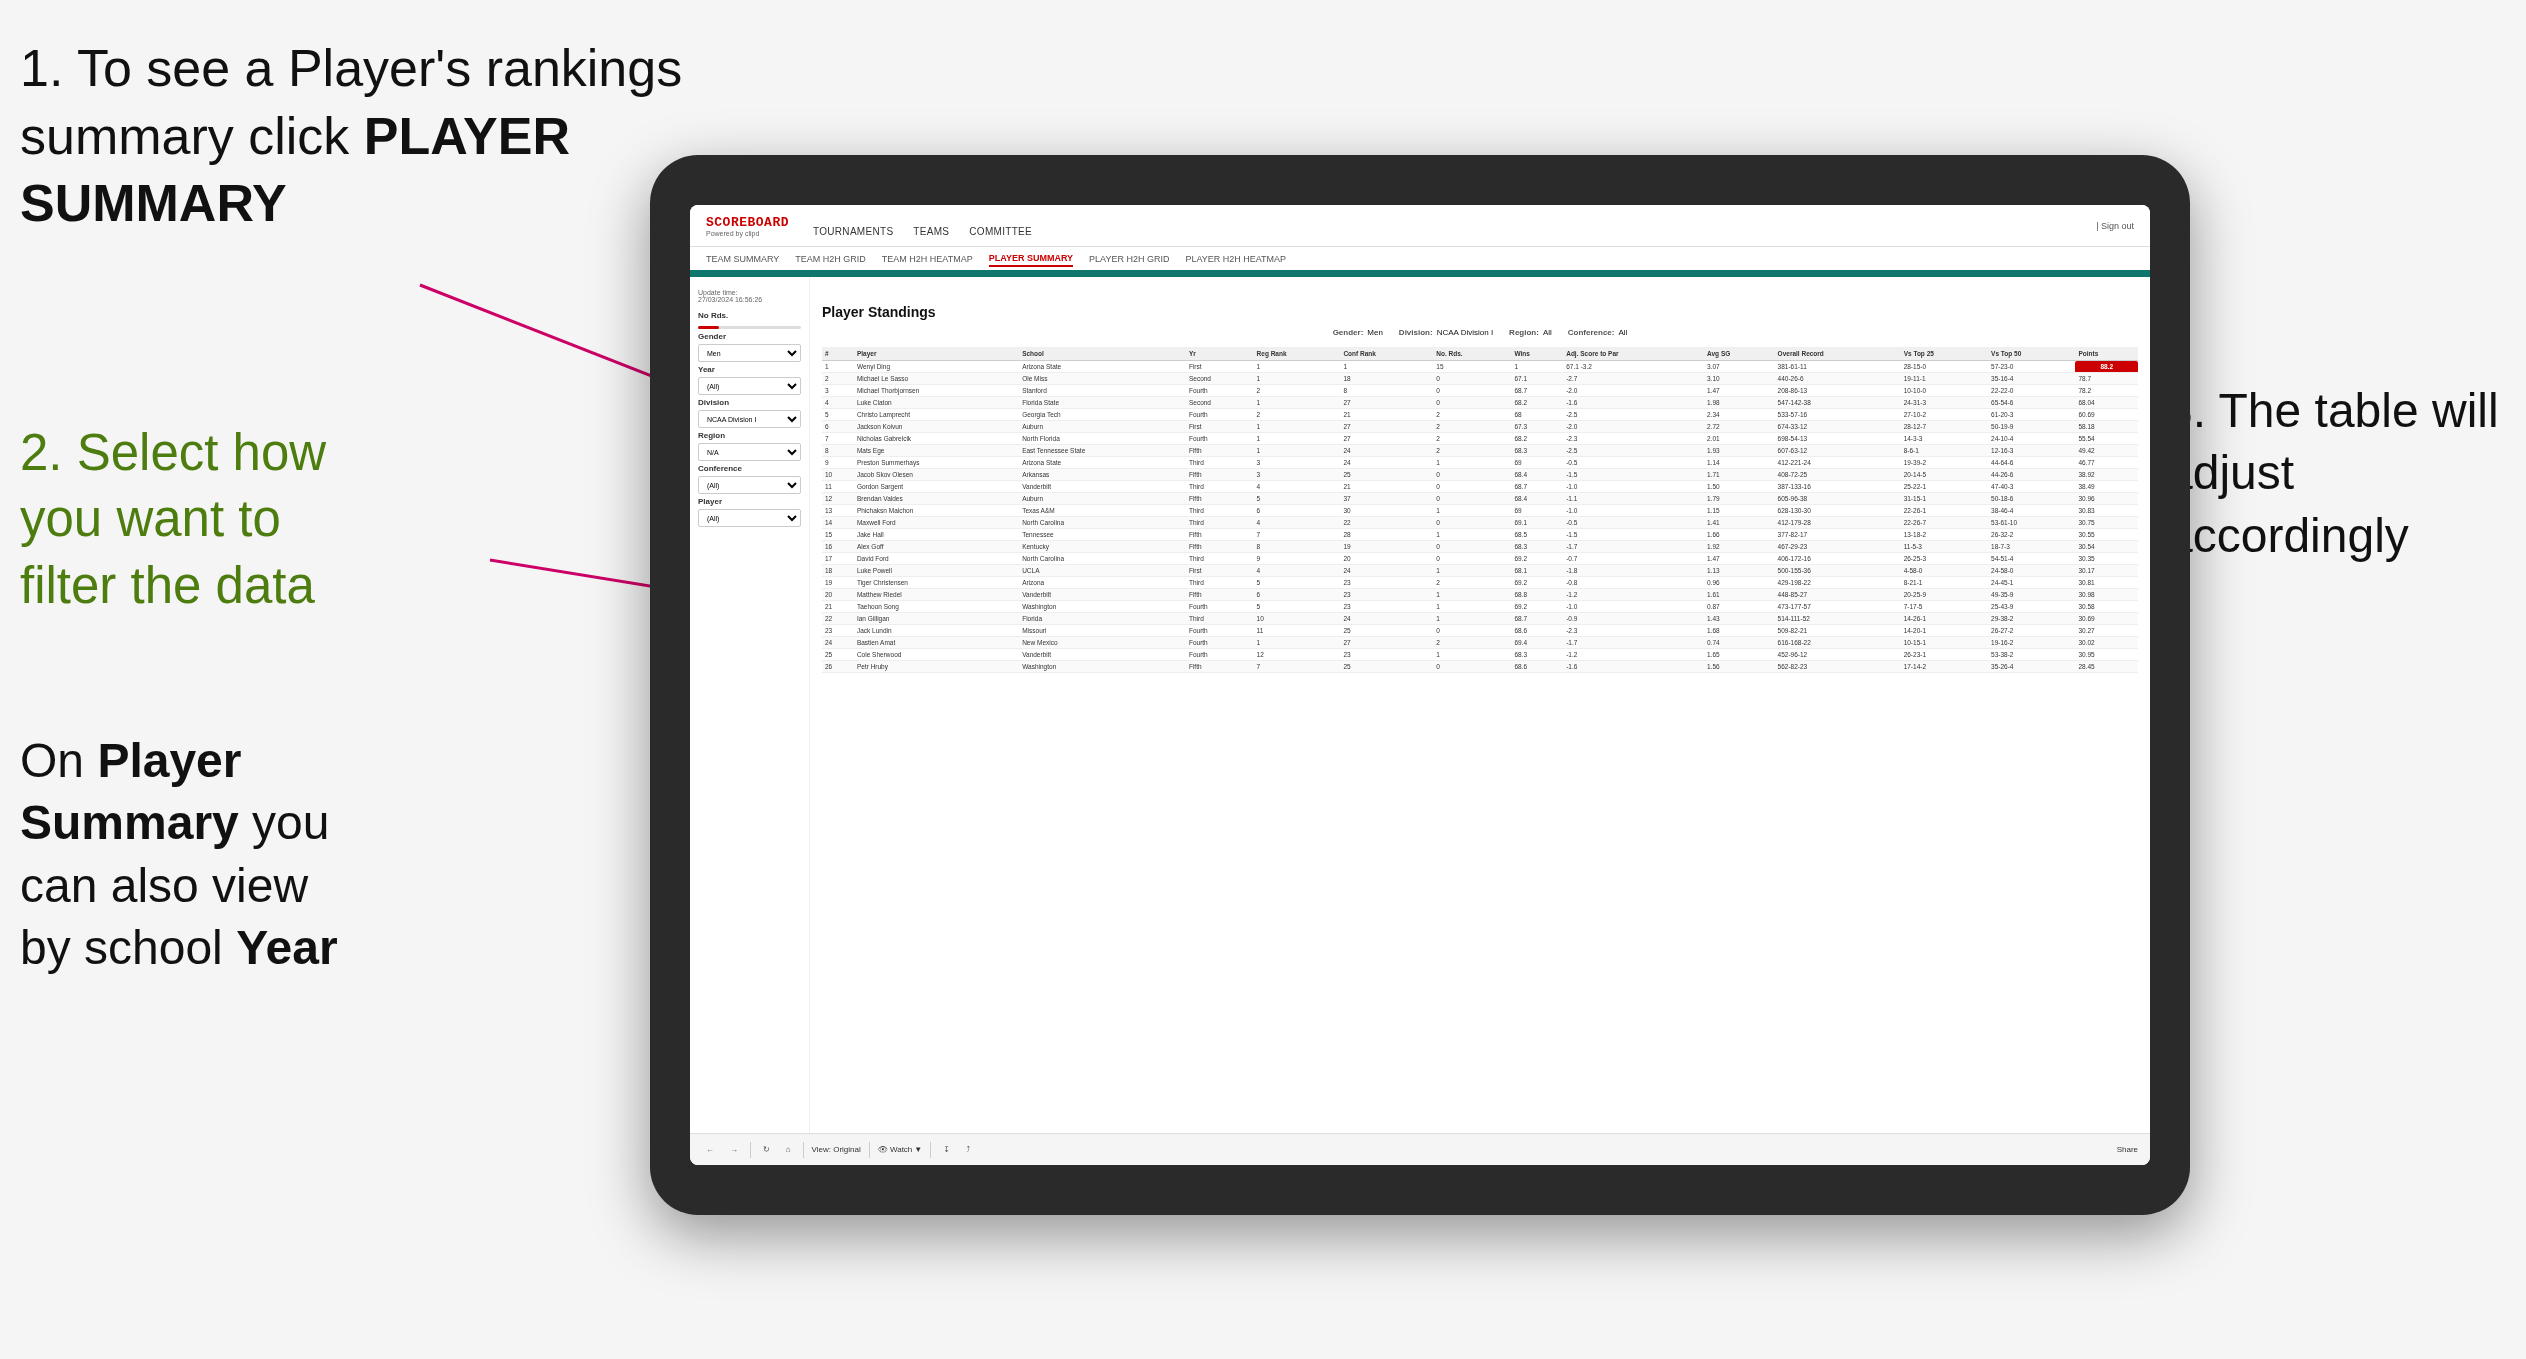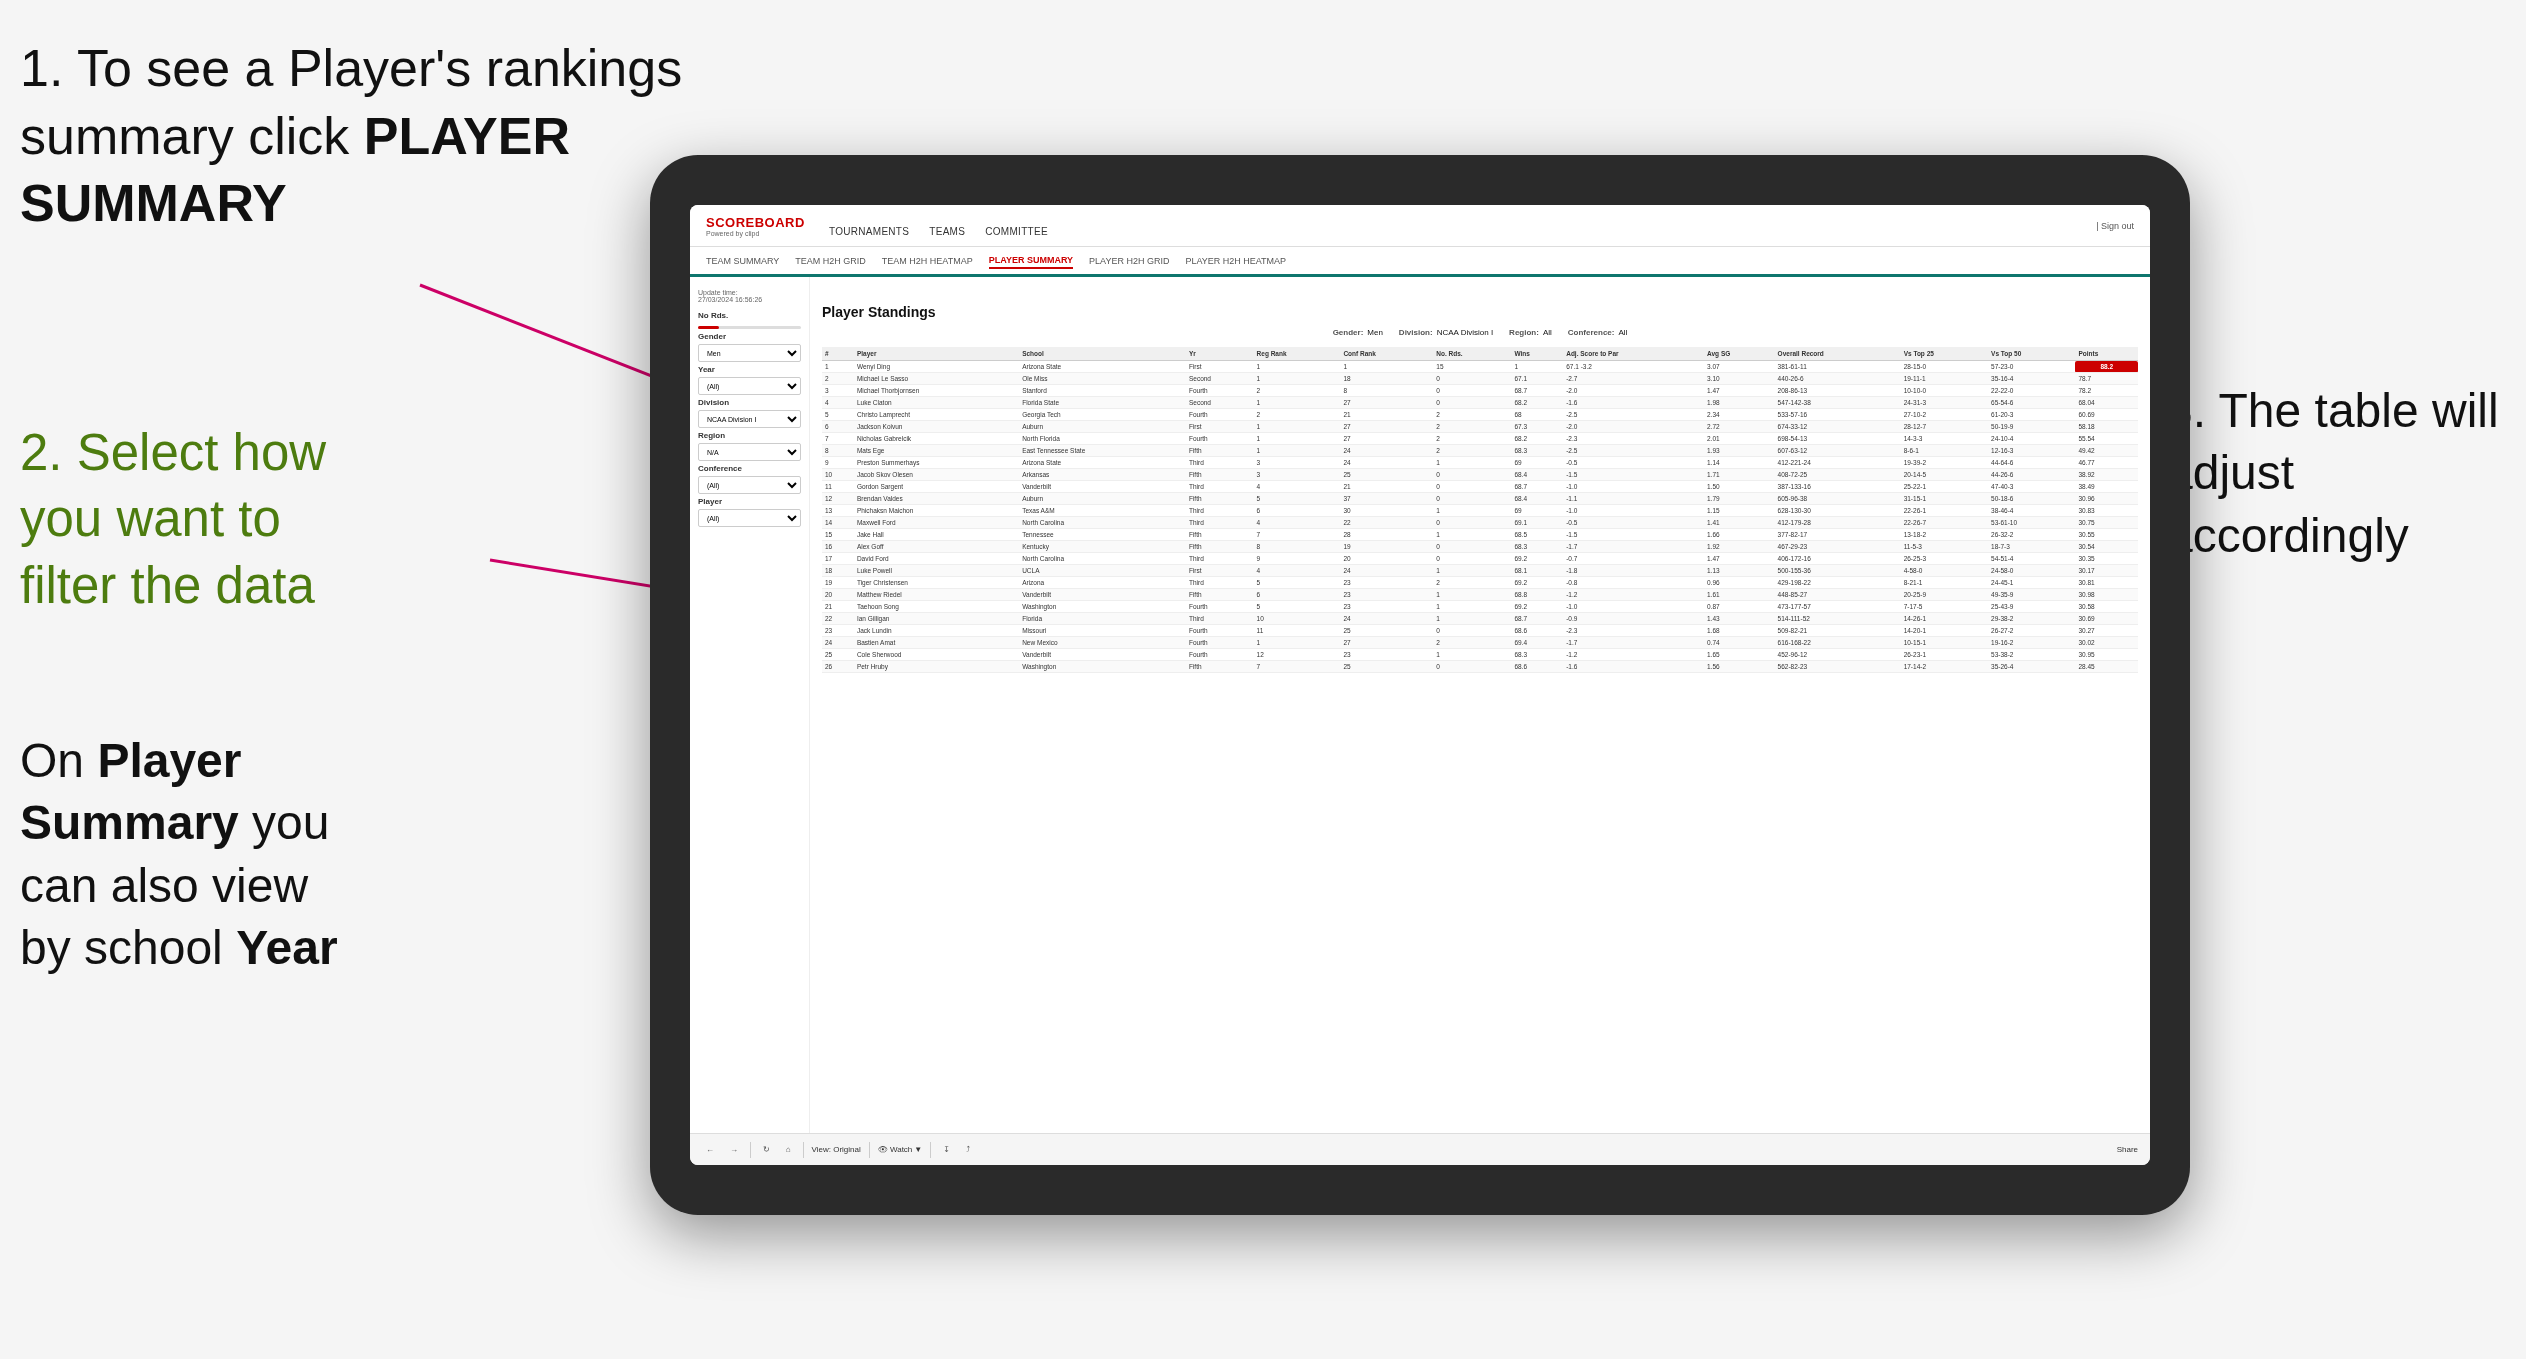--- a/index.html
+++ b/index.html
@@ -106,20 +106,21 @@
       display: flex;
       flex-direction: column;
       margin-right: 24px;
     }
 
     .logo-text {
       font-size: 13px;
       font-weight: 800;
       color: #cc0000;
       letter-spacing: 0.5px;
+      font-family: Liberation Mono, monospace;
     }
 
     .logo-sub {
       font-size: 7px;
       color: #666;
     }
 
     .main-nav {
       display: flex;
       align-items: center;
@@ -140,21 +141,21 @@
     .header-right {
       font-size: 9px;
       color: #555;
       display: flex;
       gap: 8px;
     }
 
     
     .sub-nav {
       background: #fff;
-      border-bottom: 3px solid #0f766e;
+      border-bottom: 7px solid #0f766e;
       display: flex;
       align-items: center;
       padding: 0 16px;
       height: 30px;
       flex-shrink: 0;
       gap: 16px;
     }
 
     .sub-nav-item {
       font-size: 9px;

